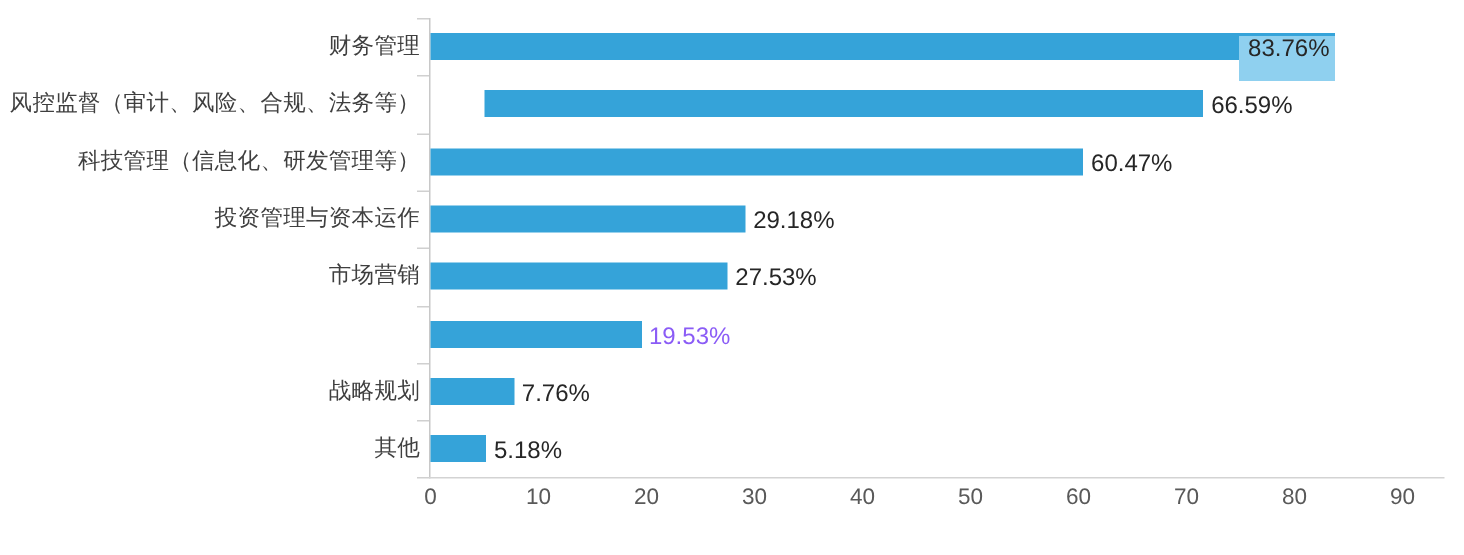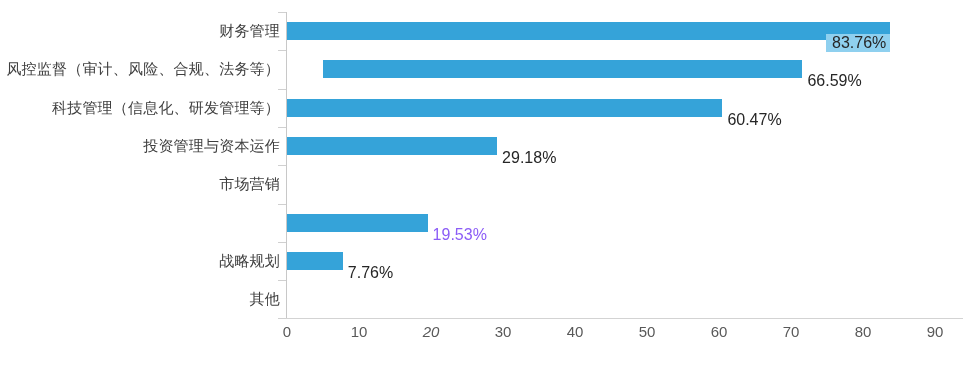--- a/index.html
+++ b/index.html
@@ -88,22 +88,22 @@
   }
   .bar {
     position: absolute;
     left: 0;
     top: 10px;
     height: 18px;
     background: #35a3d9;
   }
   .bar-value {
     position: absolute;
-    top: 22px;
-    height: 18px;
+    top: 12px;
+    height: 30px;
     line-height: 18px;
     font-size: 16px;
     color: #262626;
     white-space: nowrap;
     padding-left: 5px;
   }
   
   .bar-value.inside {
     color: #1d1d1d;
     background: #8fd0ef;
@@ -166,42 +166,50 @@
         </div>
         <div class="bar-row" style="top: 126.9px;">
           <div class="cat-label" style="color: rgb(63, 63, 63);">投资管理与资本运作</div>
           <div class="bar-wrap" style="width: 648px;">
             <div class="bar" style="width: 210.096px; background: rgb(53, 163, 217);"></div>
             <div class="bar-value" style="color: rgb(38, 38, 38); left: 210.096px;">29.18%</div>
           </div>
         </div>
         <div class="bar-row" style="top: 165.2px;">
           <div class="cat-label" style="color: rgb(63, 63, 63);">市场营销</div>
+          <div class="bar-wrap" style="width: 648px;">
+            <div class="bar" style="width: 198.216px; background: rgb(53, 163, 217);"></div>
+            <div class="bar-value" style="color: rgb(38, 38, 38); left: 198.216px;">27.53%</div>
+          </div>
         </div>
         <div class="bar-row" style="top: 203.5px;">
           <div class="bar-wrap" style="width: 648px;">
             <div class="bar" style="width: 140.616px; background: rgb(53, 163, 217);"></div>
             <div class="bar-value" style="color: #8b5cf6; left: 140.616px;">19.53%</div>
           </div>
         </div>
         <div class="bar-row" style="top: 241.8px;">
           <div class="cat-label" style="color: rgb(63, 63, 63);">战略规划</div>
           <div class="bar-wrap" style="width: 648px;">
             <div class="bar" style="width: 55.872px; background: rgb(53, 163, 217);"></div>
             <div class="bar-value" style="color: rgb(38, 38, 38); left: 55.872px;">7.76%</div>
           </div>
         </div>
         <div class="bar-row" style="top: 280.1px;">
           <div class="cat-label" style="color: rgb(63, 63, 63);">其他</div>
+          <div class="bar-wrap" style="width: 648px;">
+            <div class="bar" style="width: 37.296px; background: rgb(53, 163, 217);"></div>
+            <div class="bar-value" style="color: rgb(38, 38, 38); left: 37.296px;">5.18%</div>
+          </div>
         </div>
       </div>
     <div id="x-ticks">
         <div class="x-tick-label" style="color: rgb(89, 89, 89); left: 287px;">0</div>
         <div class="x-tick-label" style="color: rgb(89, 89, 89); left: 359px;">10</div>
-        <div class="x-tick-label" style="color: rgb(89, 89, 89); left: 431px; font-style: italic;">20</div>
+        <div class="x-tick-label" style="color: rgb(89, 89, 89); left: 431px;">20</div>
         <div class="x-tick-label" style="color: rgb(89, 89, 89); left: 503px;">30</div>
         <div class="x-tick-label" style="color: rgb(89, 89, 89); left: 575px;">40</div>
         <div class="x-tick-label" style="color: rgb(89, 89, 89); left: 647px;">50</div>
         <div class="x-tick-label" style="color: rgb(89, 89, 89); left: 719px;">60</div>
         <div class="x-tick-label" style="color: rgb(89, 89, 89); left: 791px;">70</div>
         <div class="x-tick-label" style="color: rgb(89, 89, 89); left: 863px;">80</div>
         <div class="x-tick-label" style="color: rgb(89, 89, 89); left: 935px;">90</div>
       </div>
 
   </div>

